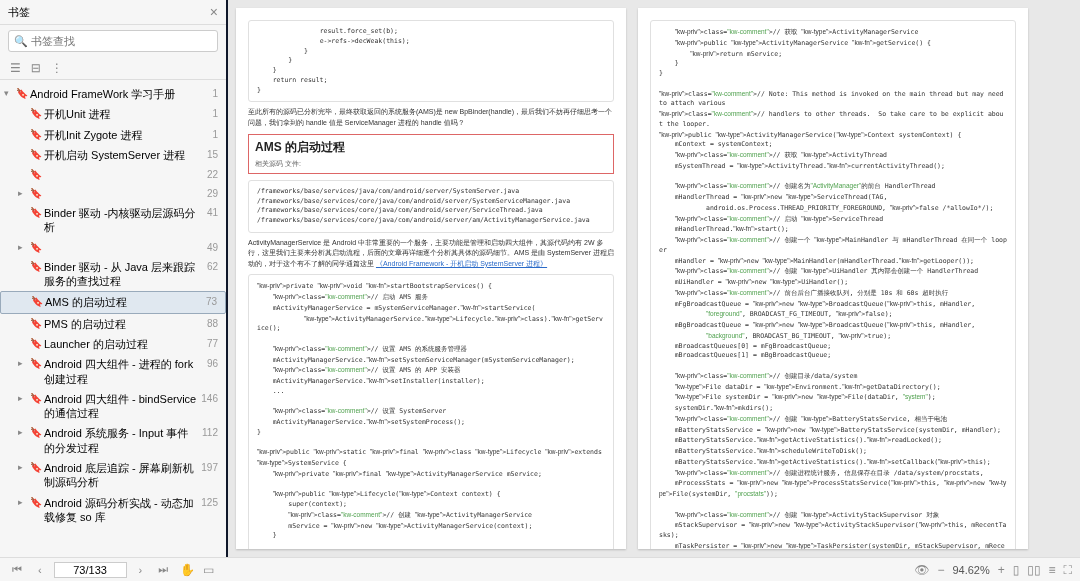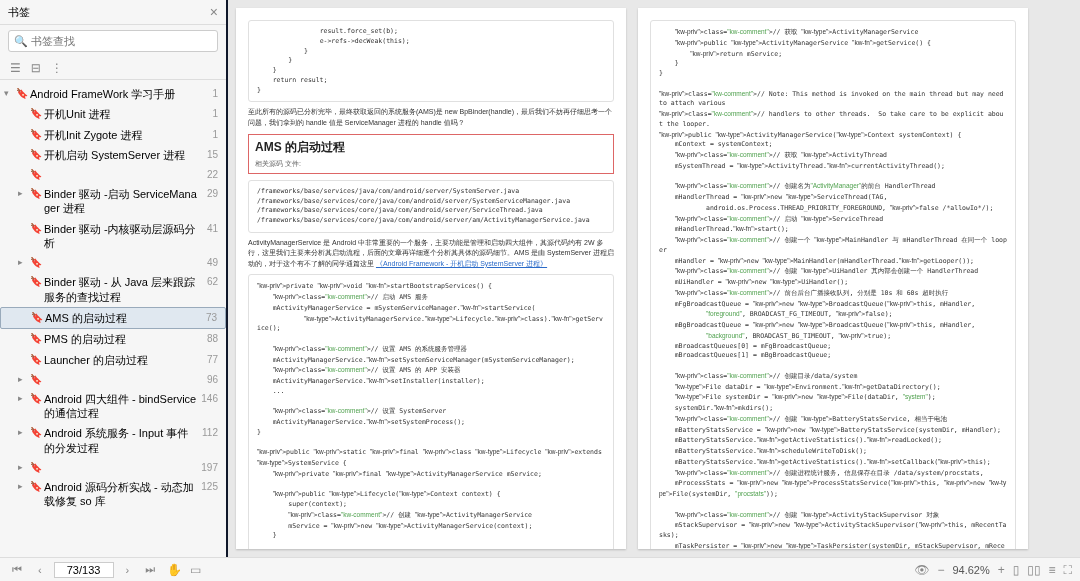--- a/index.html
+++ b/index.html
@@ -37,21 +37,21 @@
 .body-text a{color:#2a6ac8;text-decoration:underline}
 .h1-box{border:1px solid #d66;padding:4px 6px;margin:6px 0}
 .h1-box .hdr{font-size:12px;font-weight:700;color:#222}
 .h1-box .sub{font-size:7px;color:#666;margin-top:3px}
 .kw-str{color:#50a14f}
 
 
 .footer{height:24px;background:#f6f6f6;border-top:1px solid #ddd;display:flex;align-items:center;padding:0 8px;font-size:11px;color:#555;justify-content:space-between}
 .footer .grp{display:flex;align-items:center;gap:8px}
 .footer .nav-btn{cursor:pointer;padding:0 4px;color:#888}
-.footer .pginput{width:60px;text-align:center;border:1px solid #ccc;padding:1px;font-size:11px}
+.footer .pginput{width:73px;text-align:center;border:1px solid #ccc;padding:1px;font-size:11px}
 .footer .ico{cursor:pointer;color:#888;font-size:12px}
 
 
 .toc::-webkit-scrollbar,.docwrap::-webkit-scrollbar{width:10px;height:10px}
 .toc::-webkit-scrollbar-thumb,.docwrap::-webkit-scrollbar-thumb{background:#ccc;border-radius:5px}
 </style>
 </head>
 <body>
 
 <div class="main">
@@ -106,21 +106,20 @@
           <div class="l">
             <span class="chev"></span>
             <span class="bm">🔖</span>
           </div>
           <span class="pg">22</span>
         </div>
         <div class="toc-row lv1">
           <div class="l">
             <span class="chev">▸</span>
             <span class="bm">🔖</span>
-            <span class="txt">Binder 驱动 -启动 ServiceManager 进程</span>
           </div>
           <span class="pg">29</span>
         </div>
         <div class="toc-row lv1">
           <div class="l">
             <span class="chev"></span>
             <span class="bm">🔖</span>
             <span class="txt">Binder 驱动 -内核驱动层源码分析</span>
           </div>
           <span class="pg">41</span>
@@ -161,20 +160,21 @@
             <span class="chev"></span>
             <span class="bm">🔖</span>
             <span class="txt">Launcher 的启动过程</span>
           </div>
           <span class="pg">77</span>
         </div>
         <div class="toc-row lv1">
           <div class="l">
             <span class="chev">▸</span>
             <span class="bm">🔖</span>
+            <span class="txt">Android 四大组件 - 进程的 fork 创建过程</span>
           </div>
           <span class="pg">96</span>
         </div>
         <div class="toc-row lv1">
           <div class="l">
             <span class="chev">▸</span>
             <span class="bm">🔖</span>
             <span class="txt">Android 四大组件 - bindService 的通信过程</span>
           </div>
           <span class="pg">146</span>
@@ -184,20 +184,21 @@
             <span class="chev">▸</span>
             <span class="bm">🔖</span>
             <span class="txt">Android 系统服务 - Input 事件的分发过程</span>
           </div>
           <span class="pg">112</span>
         </div>
         <div class="toc-row lv1">
           <div class="l">
             <span class="chev">▸</span>
             <span class="bm">🔖</span>
+            <span class="txt">Android 底层追踪 - 屏幕刷新机制源码分析</span>
           </div>
           <span class="pg">197</span>
         </div>
         <div class="toc-row lv1">
           <div class="l">
             <span class="chev">▸</span>
             <span class="bm">🔖</span>
             <span class="txt">Android 源码分析实战 - 动态加载修复 so 库</span>
           </div>
           <span class="pg">125</span>

